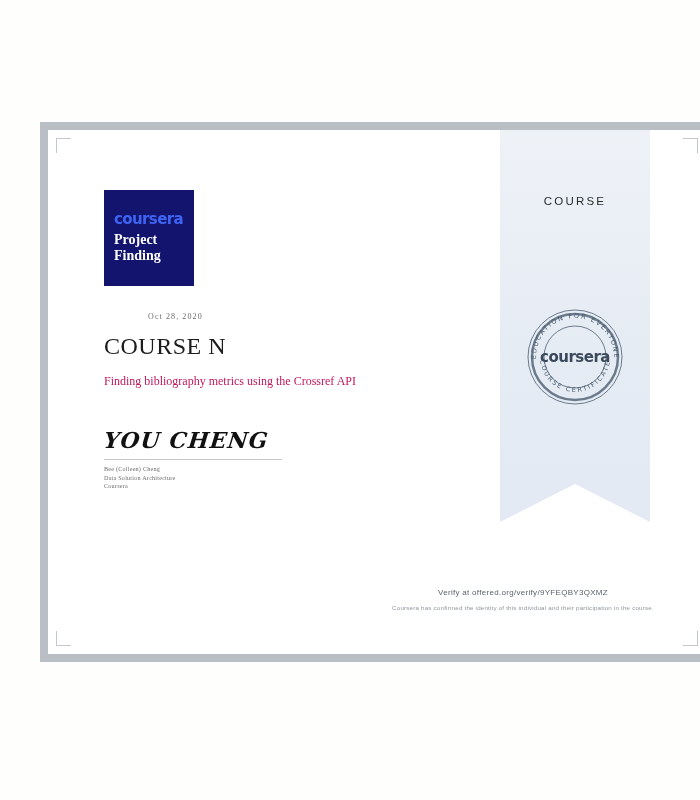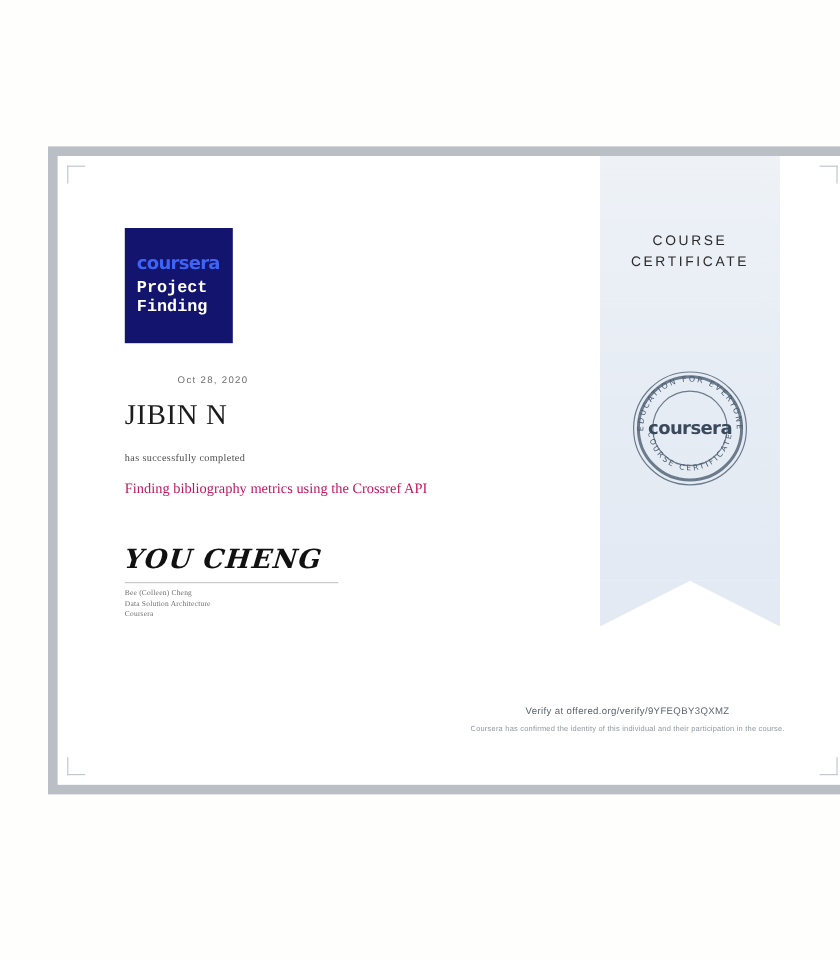--- a/index.html
+++ b/index.html
@@ -81,32 +81,32 @@
     font-family: "DejaVu Sans", sans-serif;
     font-weight: bold;
     font-size: 15px;
     letter-spacing: -0.6px;
   }
   .logo-sub {
     position: absolute;
     left: 10px;
     top: 42px;
     color: #ffffff;
-    font-family: Liberation Mono, monospace;
+    font-family: Liberation Serif, serif;
     font-weight: bold;
     font-size: 14px;
     line-height: 16px;
   }
 
   .date {
     margin-top: 26px;
     font-size: 8px;
     letter-spacing: 1.1px;
     color: #6d6d6d;
-    font-family: Liberation Sans, sans-serif;
+    font-family: Liberation Serif, serif;
     padding-left: 44px;
   }
 
   .recipient {
     margin-top: 12px;
     font-size: 24px;
     color: #1c1c1c;
     letter-spacing: 0.5px;
     font-family: "Liberation Serif", serif;
   }
@@ -246,21 +246,20 @@
     <div class="cert-inner">
 
       <div class="corner tl"></div>
       <div class="corner tr"></div>
       <div class="corner bl"></div>
       <div class="corner br"></div>
 
       <div class="ribbon">
         <div class="ribbon-title">
           <div>COURSE</div>
-          <div>CERTIFICATE</div>
         </div>
 
         <div class="seal">
           <svg width="102" height="102" viewBox="0 0 102 102" xmlns="http://www.w3.org/2000/svg">
             <defs>
               <path id="arcTop" d="M 12,51 A 39,39 0 0 1 90,51" fill="none"></path>
               <path id="arcBottom" d="M 16,51 A 35,35 0 0 0 86,51" fill="none"></path>
             </defs>
             <circle cx="51" cy="51" r="47" fill="none" stroke="#6b7b8c" stroke-width="1"></circle>
             <circle cx="51" cy="51" r="43" fill="none" stroke="#6b7b8c" stroke-width="2.5"></circle>
@@ -281,23 +280,22 @@
         <div class="logo-box">
           <div class="logo-word">coursera</div>
           <div class="logo-sub">
             <div>Project</div>
             <div>Finding</div>
           </div>
         </div>
 
         <div class="date">Oct 28, 2020</div>
 
-        <div class="recipient">JIBIN N</div>
-
-        <div class="completed">has successfully completed</div>
+        <div class="recipient">COURSE N</div>
+
 
         <div class="course-title">Finding bibliography metrics using the Crossref API</div>
 
 
         <div class="signature">YOU CHENG</div>
         <div class="sig-rule"></div>
         <div class="sig-lines">
           <div>Bee (Colleen) Cheng</div>
           <div>Data Solution Architecture</div>
           <div>Coursera</div>

